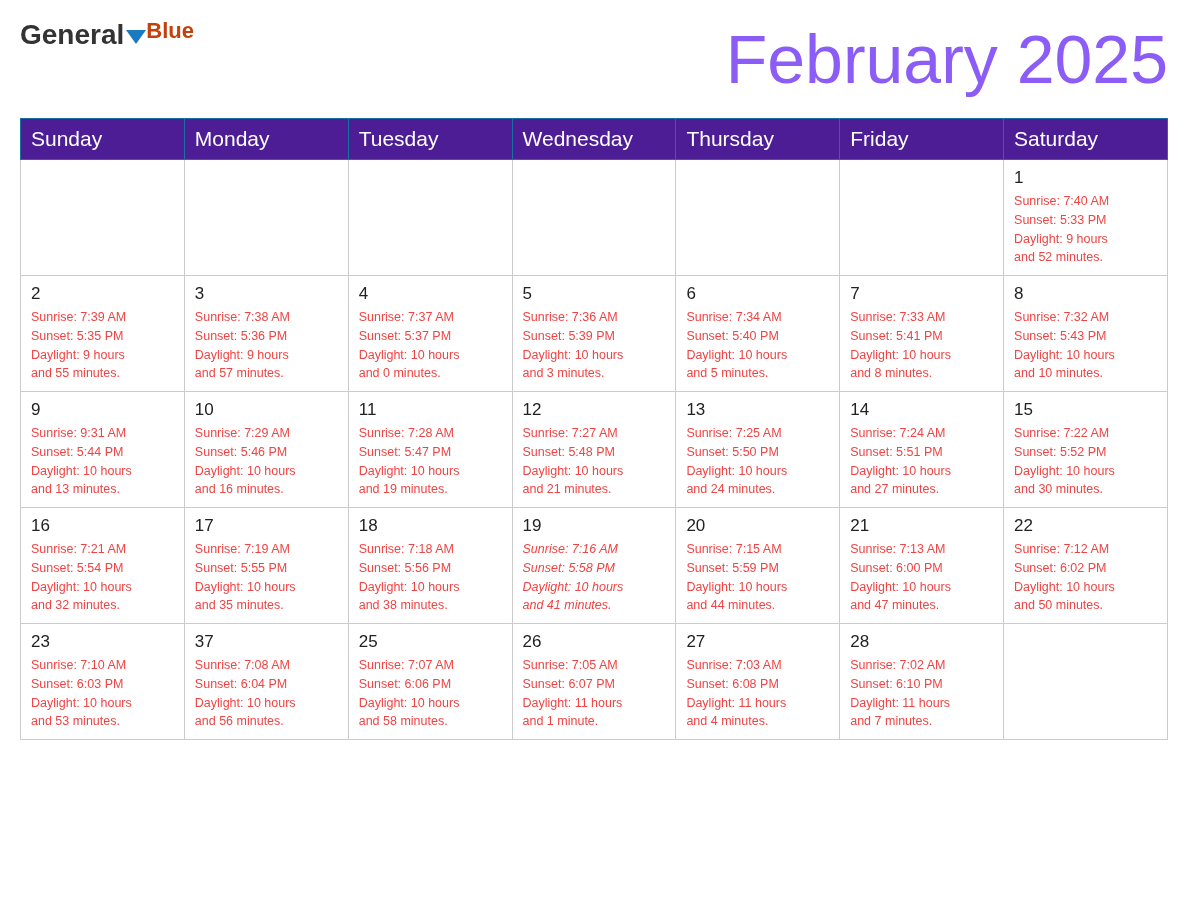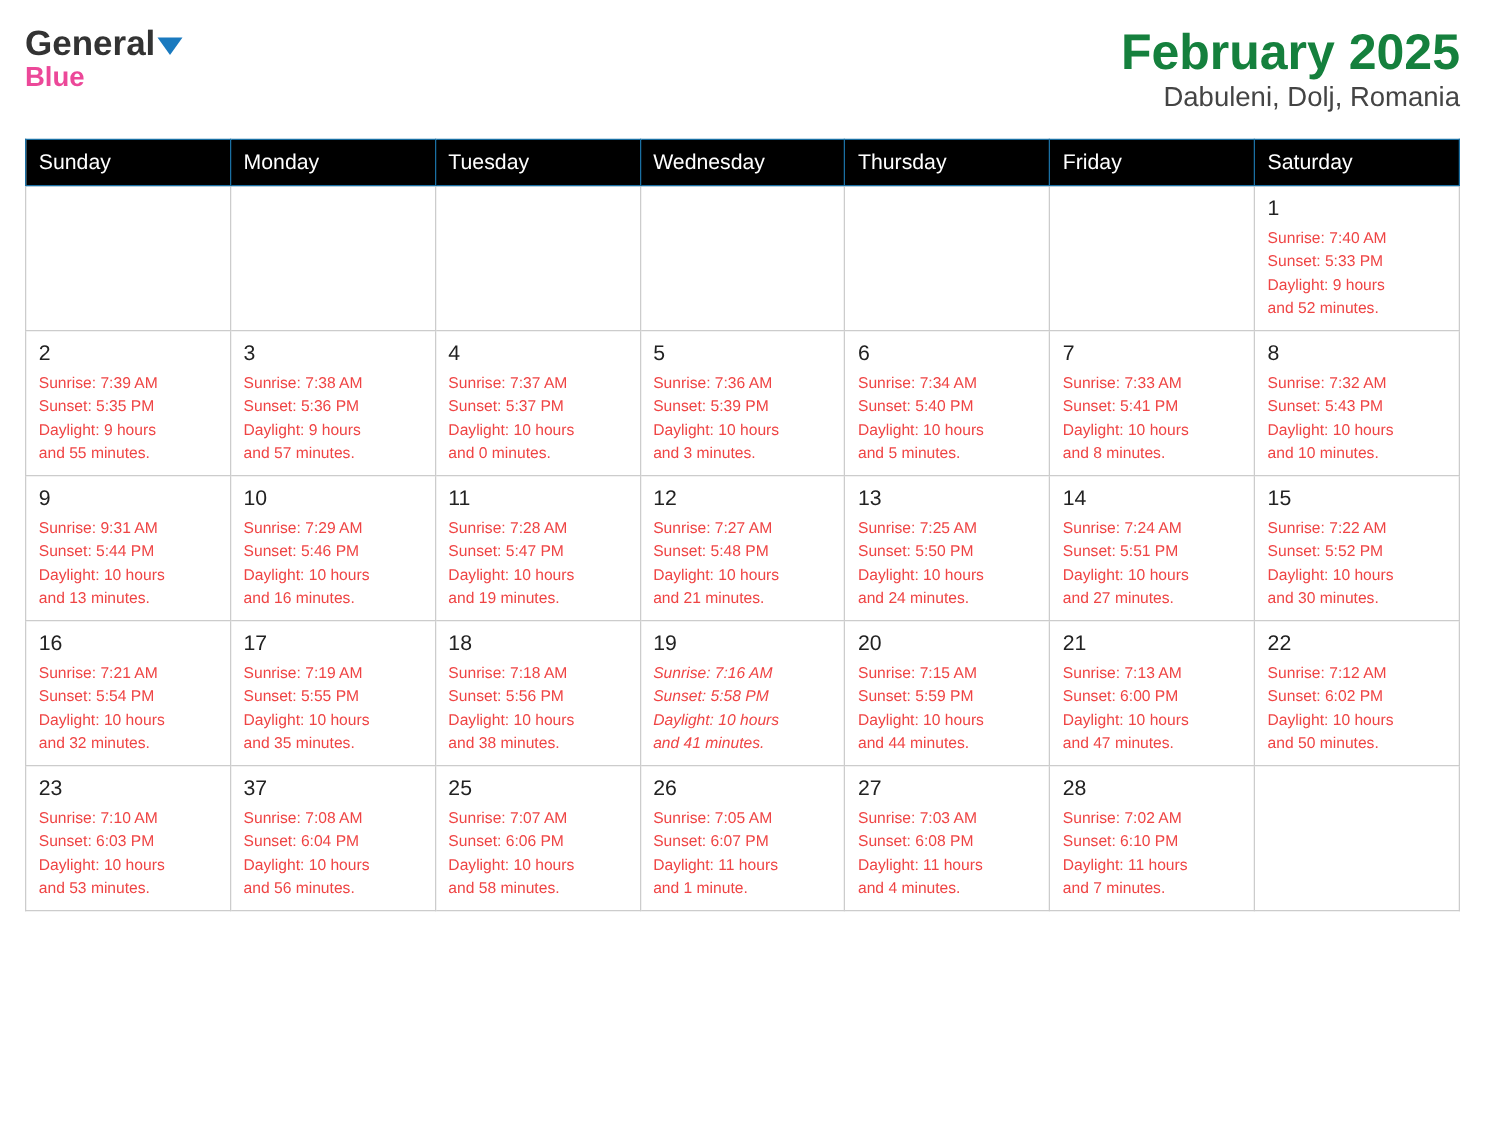--- a/index.html
+++ b/index.html
@@ -11,21 +11,21 @@
       min-height: 918px;
     }
     .header {
       display: flex;
       justify-content: space-between;
       align-items: flex-start;
       margin-bottom: 20px;
     }
     .logo {
       display: flex;
-      flex-direction: column;
+      flex-direction: row;
       align-items: flex-start;
     }
     .logo-text {
       font-size: 28px;
       font-weight: bold;
       color: #333;
       line-height: 1.1;
     }
     .logo-triangle {
       display: inline-block;
@@ -33,46 +33,46 @@
       height: 0;
       border-left: 10px solid transparent;
       border-right: 10px solid transparent;
       border-top: 14px solid #1a7abf;
       margin-left: 2px;
       vertical-align: middle;
     }
     .logo-line2 {
       font-size: 22px;
       font-weight: bold;
-      color: #ec4899;
+      color: #c2410c;
       margin-top: -2px;
     }
     .title-block {
       text-align: right;
     }
     .title-block h1 {
-      font-size: 40px;
-      font-weight: bold;
-      color: #15803d;
+      font-size: 68px;
+      font-weight: normal;
+      color: #8b5cf6;
     }
     .title-block h2 {
       font-size: 22px;
       font-weight: normal;
       color: #444;
     }
     .calendar {
       width: 100%;
       border-collapse: collapse;
     }
     .calendar th {
-      background-color: #000000;
+      background-color: #4c1d95;
       color: #fff;
       text-align: left;
       padding: 8px 10px;
-      font-size: 17px;
+      font-size: 21px;
       font-weight: normal;
       border: 1px solid #1a6fa3;
     }
     .calendar td {
       vertical-align: top;
       padding: 8px 10px;
       border: 1px solid #ccc;
       width: calc(100% / 7);
       min-height: 100px;
       font-size: 13px;
@@ -102,21 +102,20 @@
 
 <div class="header">
   <div class="logo">
     <div class="logo-text">
       General<span class="logo-triangle"></span>
     </div>
     <div class="logo-line2">Blue</div>
   </div>
   <div class="title-block">
     <h1>February 2025</h1>
-    <h2>Dabuleni, Dolj, Romania</h2>
   </div>
 </div>
 
 <table class="calendar">
   <thead>
     <tr>
 
     <th>Sunday</th>
         <th>Monday</th>
         <th>Tuesday</th>

